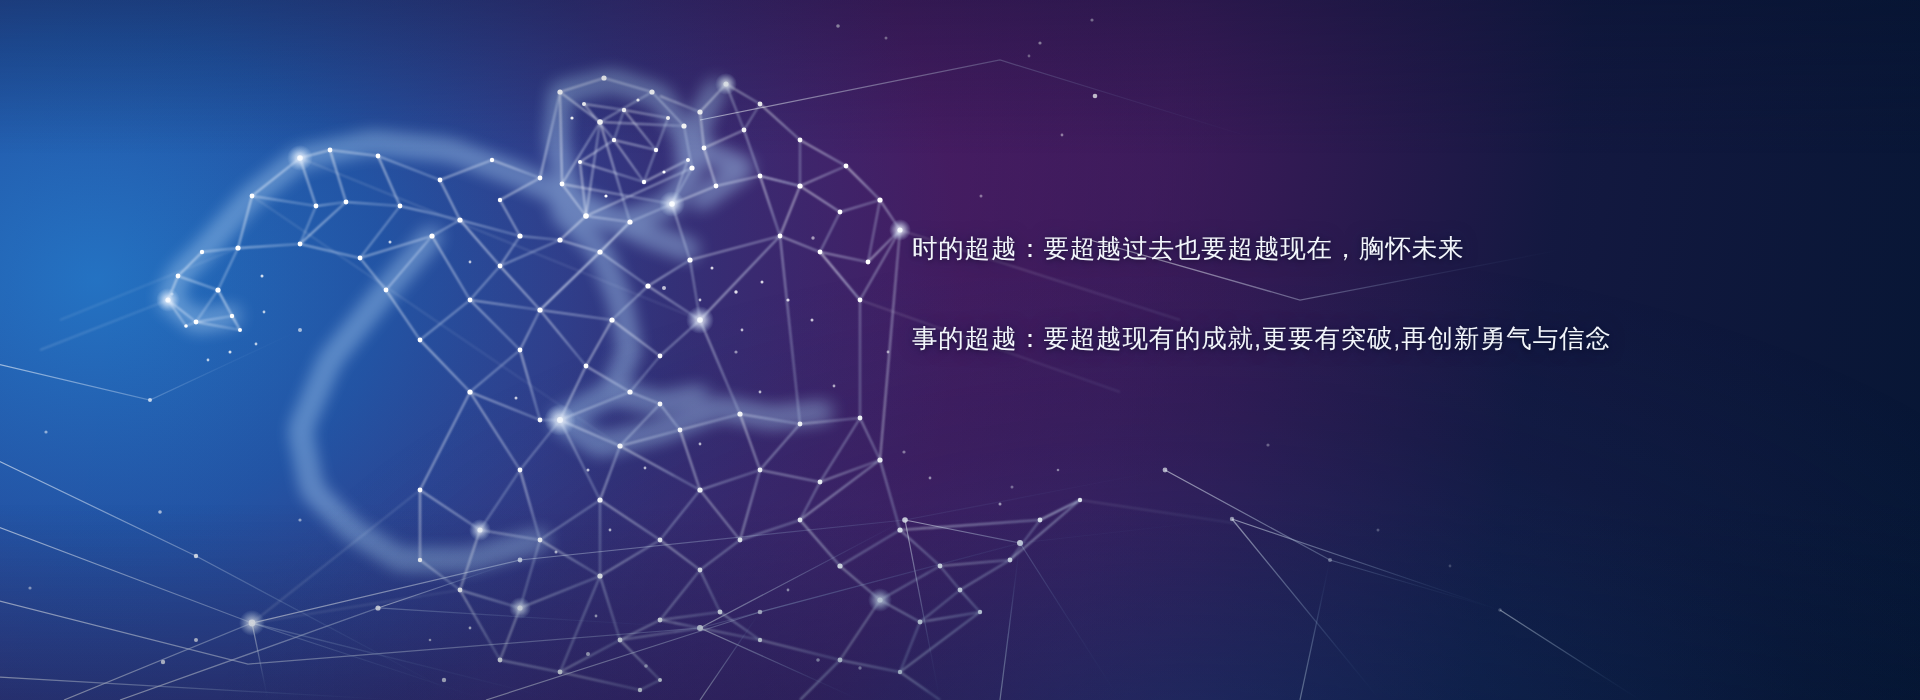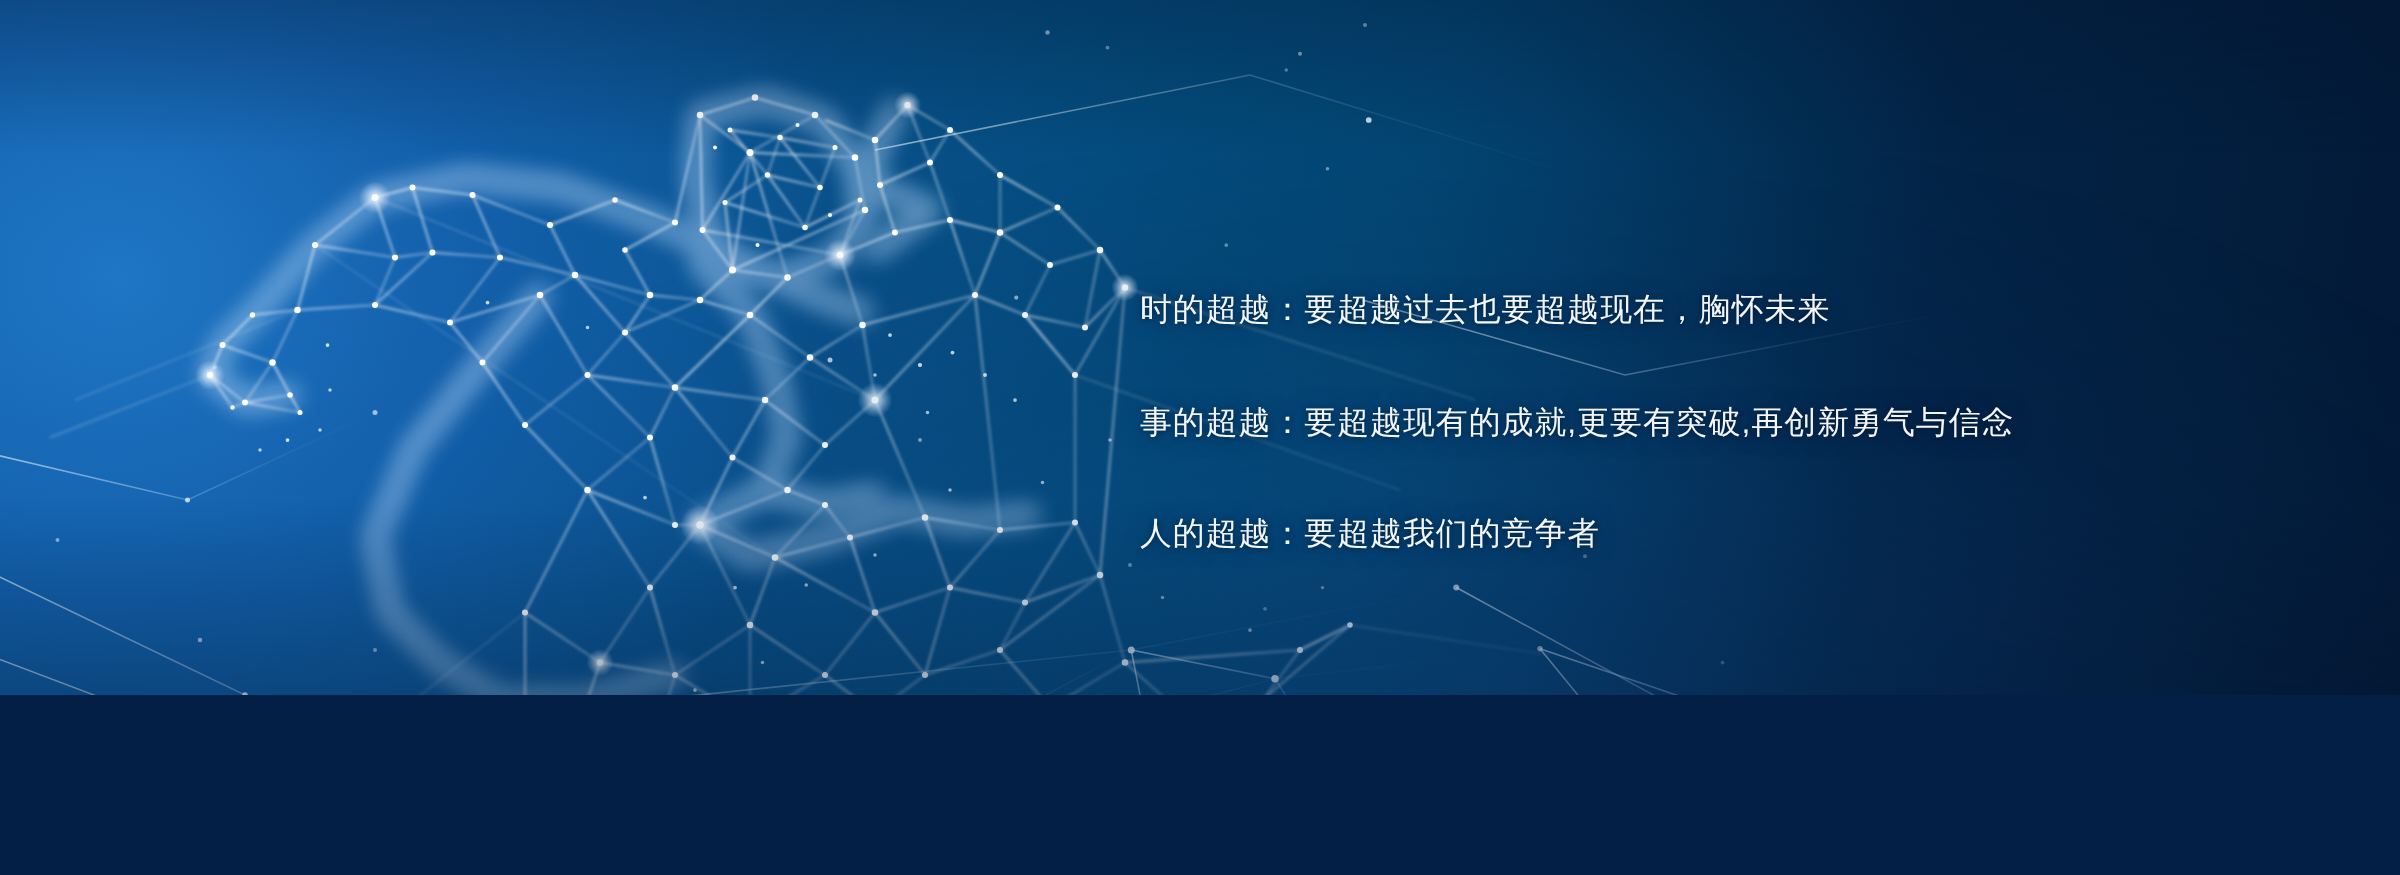--- a/index.html
+++ b/index.html
@@ -4,24 +4,24 @@
 <title>Banner</title>
 <style>
   html, body {
     margin: 0;
     padding: 0;
     background: #041f45;
   }
   #stage {
     position: relative;
     width: 1920px;
-    height: 556px;
+    height: 700px;
     overflow: hidden;
     font-family: "Liberation Sans", "DejaVu Sans", sans-serif;
-    background: #0369a1;
+    background: #701a75;
   }
 
   
   .bg-base {
     position: absolute;
     inset: 0;
     background:
       radial-gradient(ellipse 1100px 900px at 8% 38%, #1a6bc0 0%, #1560b0 22%, #124e92 45%, #0a3367 70%, #062murky 100%);
   }
   .bg-base2 {
@@ -529,16 +529,15 @@
       <circle cx="520" cy="608" r="11"></circle>
       <circle cx="252" cy="623" r="13"></circle>
     </g>
   </svg>
 
   <div class="bg-vignette"></div>
 
   <div class="text-block">
     <div class="tagline">时的超越：要超越过去也要超越现在，胸怀未来</div>
     <div class="tagline">事的超越：要超越现有的成就,更要有突破,再创新勇气与信念</div>
-    <div class="tagline">人的超越：要超越我们的竞争者</div>
   </div>
 
 </div>
 
 </body></html>

